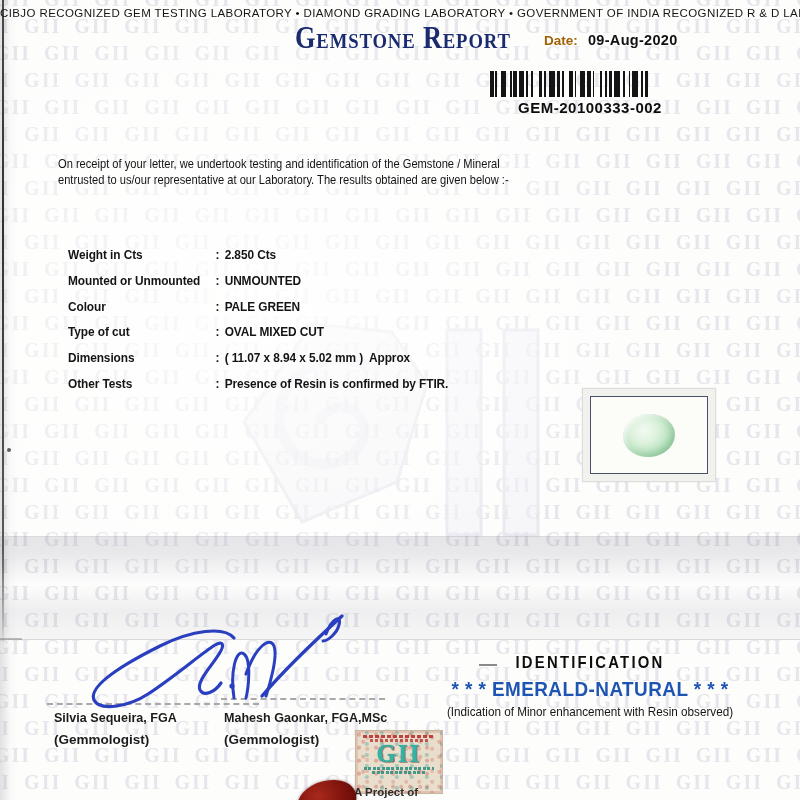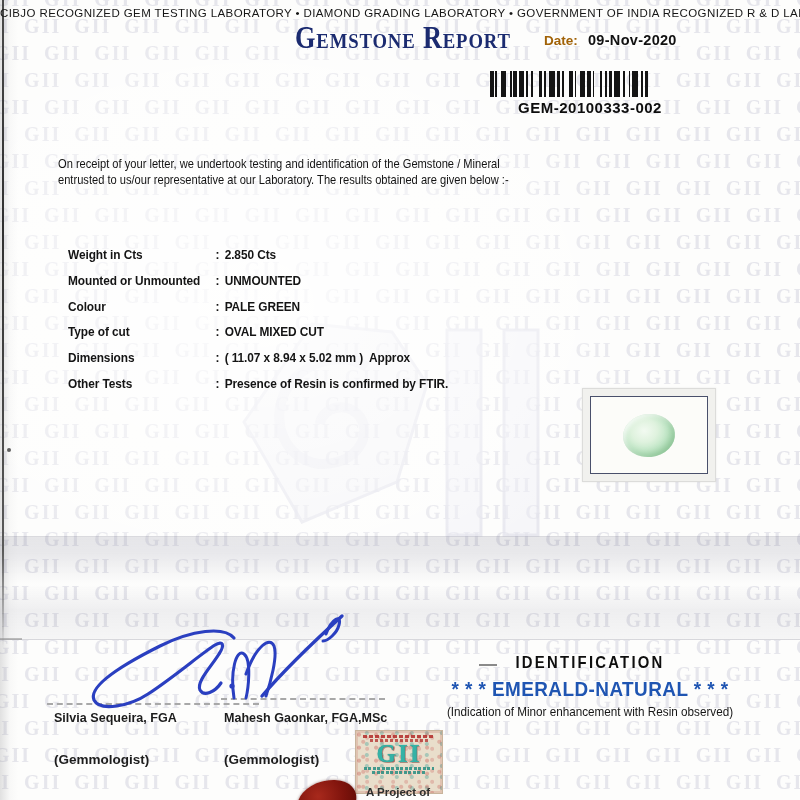--- a/index.html
+++ b/index.html
@@ -62,21 +62,21 @@
       box-shadow:inset -3px -3px 6px rgba(110,170,120,.45), inset 2px 2px 4px rgba(255,255,255,.9);}
 
   
   .center-logo{position:absolute;left:242px;top:322px;z-index:0;opacity:.8;}
 
   
   .sig{position:absolute;z-index:6;}
   .dash-line{position:absolute;z-index:5;border-top:2px dashed #a8a8a8;}
   .sig-name{position:absolute;z-index:6;font-size:13.5px;font-weight:600;color:#1c1c1c;
       transform:scaleX(.93);transform-origin:left top;white-space:nowrap;}
-  .sig-title{position:absolute;z-index:6;font-size:13.5px;font-weight:600;color:#1c1c1c;white-space:nowrap;margin-top:20px;}
+  .sig-title{position:absolute;z-index:6;font-size:13.5px;font-weight:600;color:#1c1c1c;white-space:nowrap;}
   .stray-dash{position:absolute;left:479px;top:664px;width:18px;height:0;border-top:2px solid #6d6d6d;z-index:5;opacity:.8;}
 
   
   .ident{position:absolute;left:390px;top:653px;width:400px;z-index:6;text-align:center;
       transform:scaleX(.9);transform-origin:50% 0;}
   .ident-heading{font-size:16.5px;font-weight:bold;letter-spacing:2.5px;color:#0e0e0e;}
   .ident-result{margin-top:5px;font-size:21px;font-weight:bold;letter-spacing:.5px;color:#1f55b2;white-space:nowrap;}
   .ident-note{margin-top:3px;font-size:13px;font-weight:500;color:#161616;white-space:nowrap;}
 
   
@@ -89,21 +89,21 @@
         radial-gradient(circle at 86% 62%, rgba(205,115,110,.35) 1.5px, transparent 2.5px);
       background-size:17px 13px,15px 11px,19px 15px,13px 11px;text-align:center;}
   .stamp-redline{height:3px;margin:4px 7px 1px;
       background:repeating-linear-gradient(90deg, rgba(178,42,40,.85) 0 4px, rgba(178,42,40,0) 4px 6px);}
   .stamp-redline2{height:2.5px;margin:1px 14px 0;
       background:repeating-linear-gradient(90deg, rgba(178,42,40,.75) 0 3px, rgba(178,42,40,0) 3px 5px);}
   .stamp-gii{font-family:"Liberation Serif",serif;font-weight:bold;font-size:25px;line-height:24px;
       letter-spacing:2px;color:#35b2a6;text-shadow:0 0 1px #0f7e72, 1px 1px 0 rgba(130,40,35,.45);}
   .stamp-tealline{height:2.5px;margin:1.5px 8px 0;
       background:repeating-linear-gradient(90deg, rgba(38,142,130,.85) 0 3px, rgba(38,142,130,0) 3px 4.5px);}
-  .stamp-caption{position:absolute;left:352px;top:786px;width:92px;z-index:6;text-align:center;
+  .stamp-caption{position:absolute;left:340px;top:786px;width:92px;z-index:6;text-align:center;
       font-size:11.5px;font-weight:bold;color:#2e2e2e;}
   .wax-seal{position:absolute;left:297px;top:781px;width:60px;height:42px;z-index:7;border-radius:50% 46% 52% 48%;
       transform:rotate(-14deg);
       background:radial-gradient(circle at 38% 32%, #a8291c, #7e130c 55%, #5c0b05 95%);
       box-shadow:0 0 3px rgba(60,0,0,.5);}
 </style>
 </head>
 <body>
 
 <div id="page">
@@ -152,21 +152,21 @@
   <div class="light-fade"></div>
   <div class="fold-band"></div>
   <div class="edge-shade"></div>
   <div class="edge-line"></div>
   <div class="edge-tick"></div>
   <div class="speck" style="left:7px;top:448px;width:4px;height:4px;background:#5e5e5e;"></div>
 
   <div class="lab-line">CIBJO RECOGNIZED GEM TESTING LABORATORY • DIAMOND GRADING LABORATORY • GOVERNMENT OF INDIA RECOGNIZED R &amp; D LABORATORY</div>
   <div class="title">Gemstone Report</div>
   <div class="date-label">Date:</div>
-  <div class="date-value">09-Nov-2020</div>
+  <div class="date-value">09-Aug-2020</div>
 
   <div class="barcode" id="barcode">
       <span style="left: 0px; width: 3.6px;"></span>
       <span style="left: 5.4px; width: 1.8px;"></span>
       <span style="left: 10.8px; width: 5.4px;"></span>
       <span style="left: 19.8px; width: 1.8px;"></span>
       <span style="left: 23.4px; width: 3.6px;"></span>
       <span style="left: 28.8px; width: 5.4px;"></span>
       <span style="left: 36px; width: 1.8px;"></span>
       <span style="left: 41.4px; width: 1.8px;"></span>

